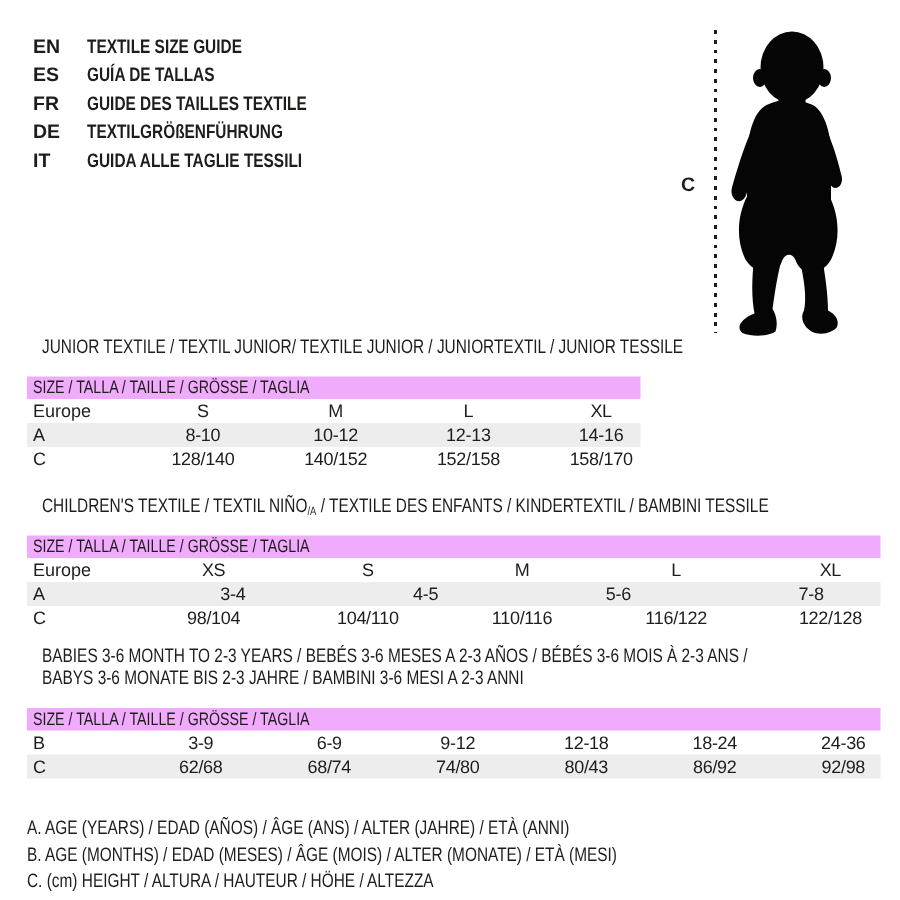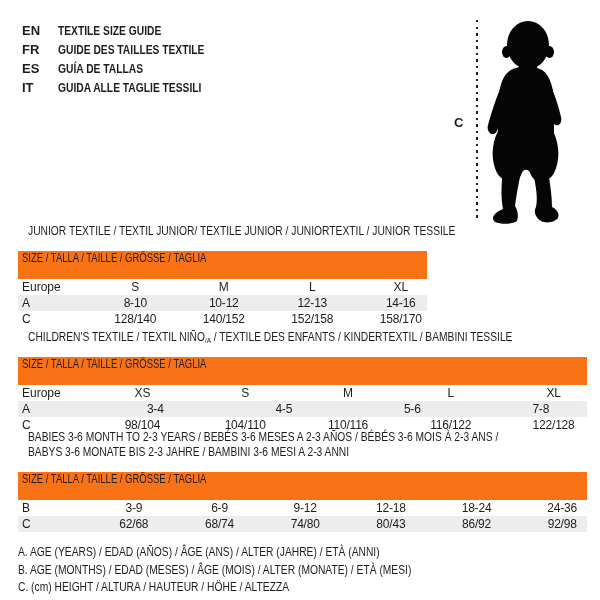--- a/index.html
+++ b/index.html
@@ -21,21 +21,21 @@
   .height-label { position:absolute; left:4px; top:98px; font-weight:bold; font-size:13px; }
   .dotline {
     position:absolute; left:26px; top:3px; width:2px; height:202px;
     background-image:repeating-linear-gradient(to bottom,#1d1d1b 0px,#1d1d1b 2.5px,transparent 2.5px,transparent 6.5px);
   }
   .baby-svg { position:absolute; left:34px; top:2px; }
 
   
   .sec-title { position:absolute; left:28px; font-weight:normal; font-size:13px; line-height:15px; }
   .tbl { position:absolute; left:18px; font-size:12px; }
-  .size-bar { background:#f97316; height:28px; line-height:15px; padding-left:4px; font-size:12px; }
+  .size-bar { background:#f0abfc; height:15px; line-height:15px; padding-left:4px; font-size:12px; }
   .trow { display:flex; height:16px; line-height:16px;gap:36px; }
   .trow.stripe { background:#ededed; }
   .tlabel { width:55px; padding-left:4px; text-align:left; }
   .tcell { flex:1; text-align:center; letter-spacing:-0.2px; }
 
   .legend { position:absolute; left:18px; top:531px; }
   .legend-line { height:17.5px; line-height:17.5px; font-weight:normal; font-size:13px; }
 
   sub.t-sub { font-size:8px; vertical-align:-2px; }
 </style>
@@ -43,26 +43,30 @@
 <body>
 
 <div class="page">
 
   <div class="lang-list">
     <div class="lang-row">
       <span class="lang-code">EN</span>
       <span class="lang-label cond">TEXTILE SIZE GUIDE</span>
     </div>
     <div class="lang-row">
+      <span class="lang-code">ES</span>
+      <span class="lang-label cond">GUÍA DE TALLAS</span>
+    </div>
+    <div class="lang-row">
       <span class="lang-code">FR</span>
       <span class="lang-label cond">GUIDE DES TAILLES TEXTILE</span>
     </div>
     <div class="lang-row">
-      <span class="lang-code">ES</span>
-      <span class="lang-label cond">GUÍA DE TALLAS</span>
+      <span class="lang-code">DE</span>
+      <span class="lang-label cond">TEXTILGRÖßENFÜHRUNG</span>
     </div>
     <div class="lang-row">
       <span class="lang-code">IT</span>
       <span class="lang-label cond">GUIDA ALLE TAGLIE TESSILI</span>
     </div>
   </div>
 
   <div class="figure-area">
     <span class="height-label">C</span>
     <div class="dotline"></div>

